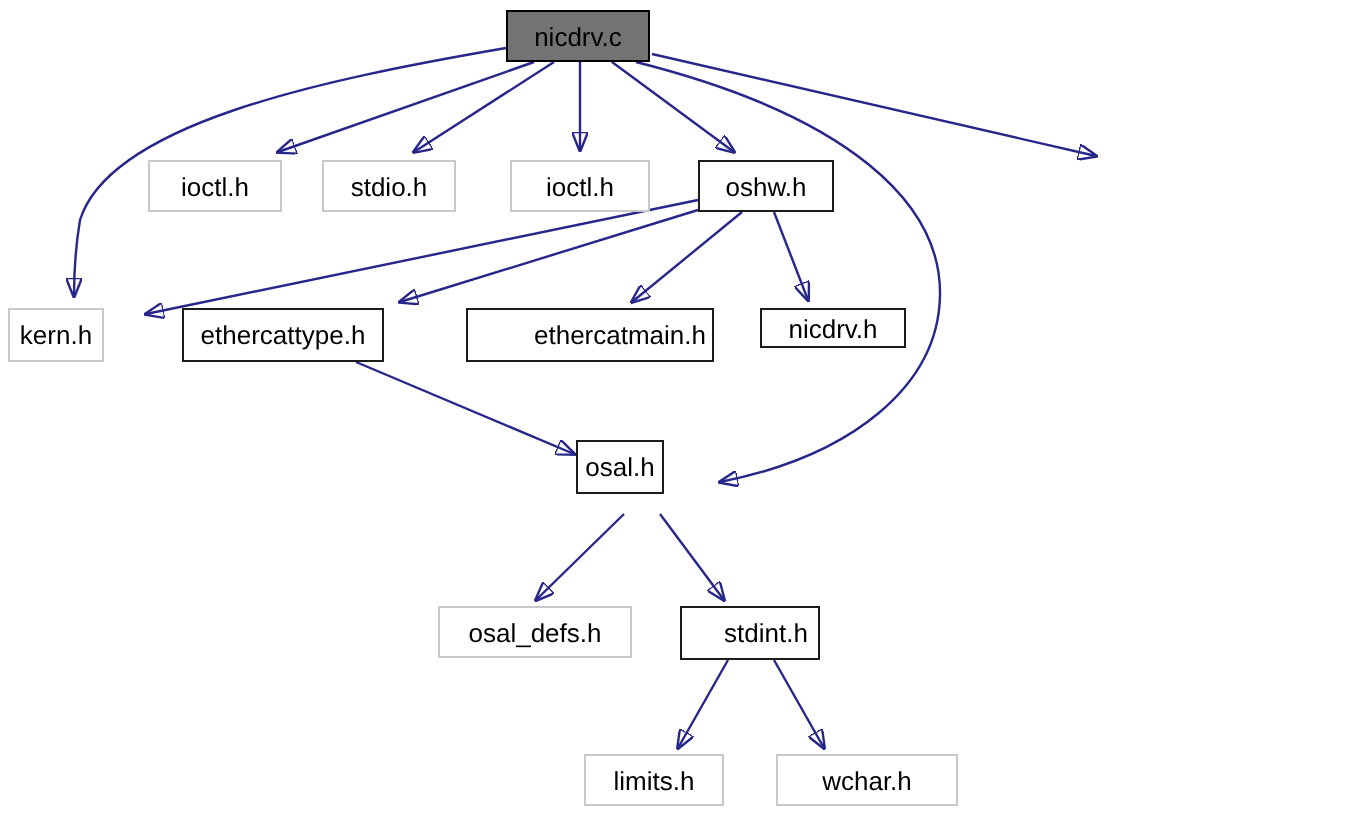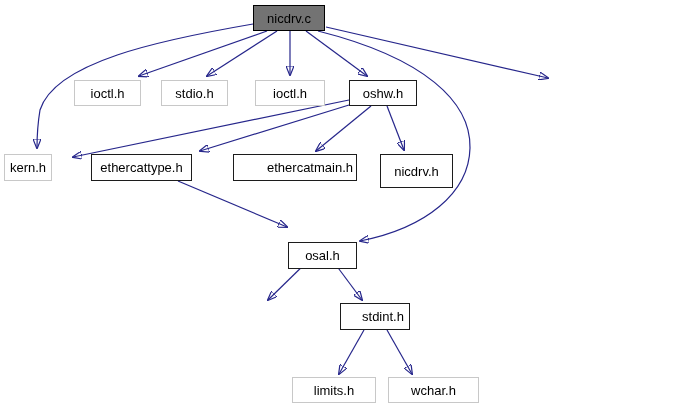--- a/index.html
+++ b/index.html
@@ -81,19 +81,20 @@
   </svg>
 
   <div class="node root" style="left:253px; top:5px;   width:72px;  height:26px;">nicdrv.c</div>
   <div class="node external" style="left:74px;  top:80px;  width:67px;  height:26px;">ioctl.h</div>
   <div class="node external" style="left:161px; top:80px;  width:67px;  height:26px;">stdio.h</div>
   <div class="node external" style="left:255px; top:80px;  width:70px;  height:26px;">ioctl.h</div>
   <div class="node internal" style="left:349px; top:80px;  width:68px;  height:26px;">oshw.h</div>
   <div class="node external" style="left:4px;   top:154px; width:48px;  height:27px;">kern.h</div>
   <div class="node internal" style="left:91px;  top:154px; width:101px; height:27px;">ethercattype.h</div>
   <div class="node internal" style="left:233px; top:154px; width:124px; height:27px;padding-left:30px;">ethercatmain.h</div>
-  <div class="node internal" style="left:380px; top:154px; width:73px;  height:34px;">nicdrv.h</div>
-  <div class="node internal" style="left:288px; top:242px; width:69px;  height:27px;">osal.h</div>
+  <div class="node internal" style="left:380px; top:154px; width:73px;  height:20px;">nicdrv.h</div>
+  <div class="node internal" style="left:288px; top:220px; width:44px;  height:27px;">osal.h</div>
+  <div class="node external" style="left:219px; top:303px; width:97px;  height:26px;">osal_defs.h</div>
   <div class="node internal" style="left:340px; top:303px; width:70px;  height:27px;padding-left:16px;">stdint.h</div>
-  <div class="node external" style="left:292px; top:377px; width:84px;  height:26px;">limits.h</div>
+  <div class="node external" style="left:292px; top:377px; width:70px;  height:26px;">limits.h</div>
   <div class="node external" style="left:388px; top:377px; width:91px;  height:26px;">wchar.h</div>
 
 </div>
 
 </body></html>

